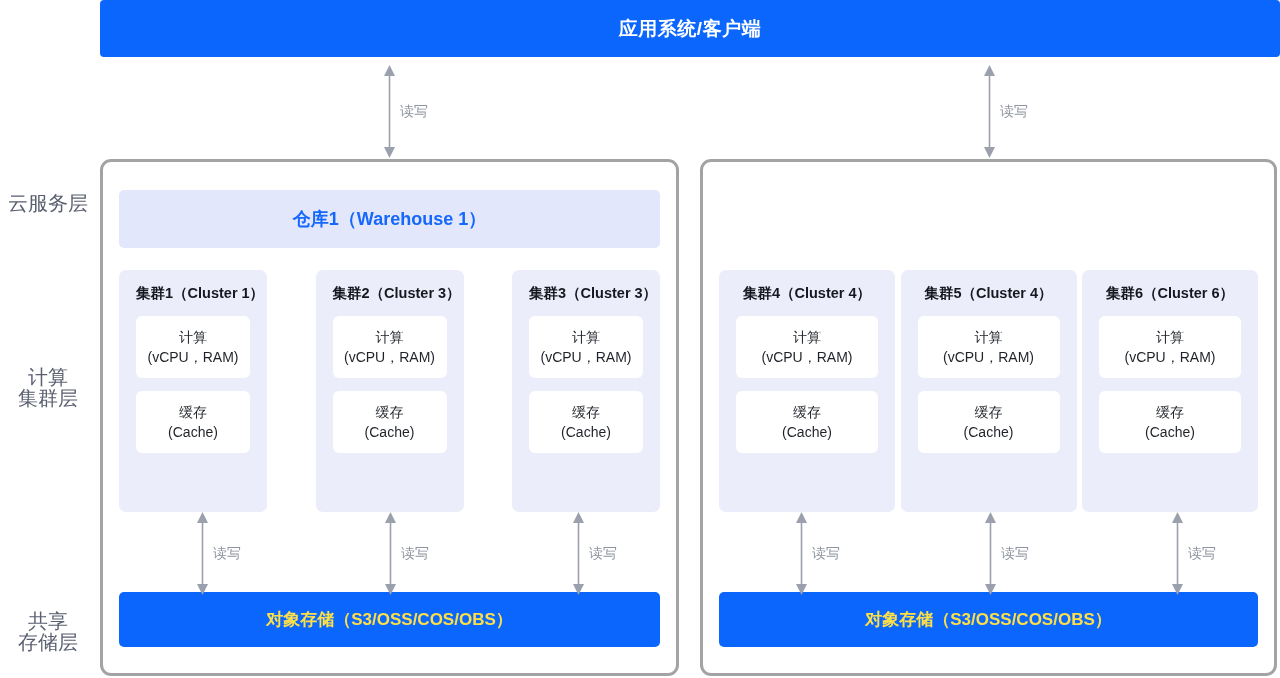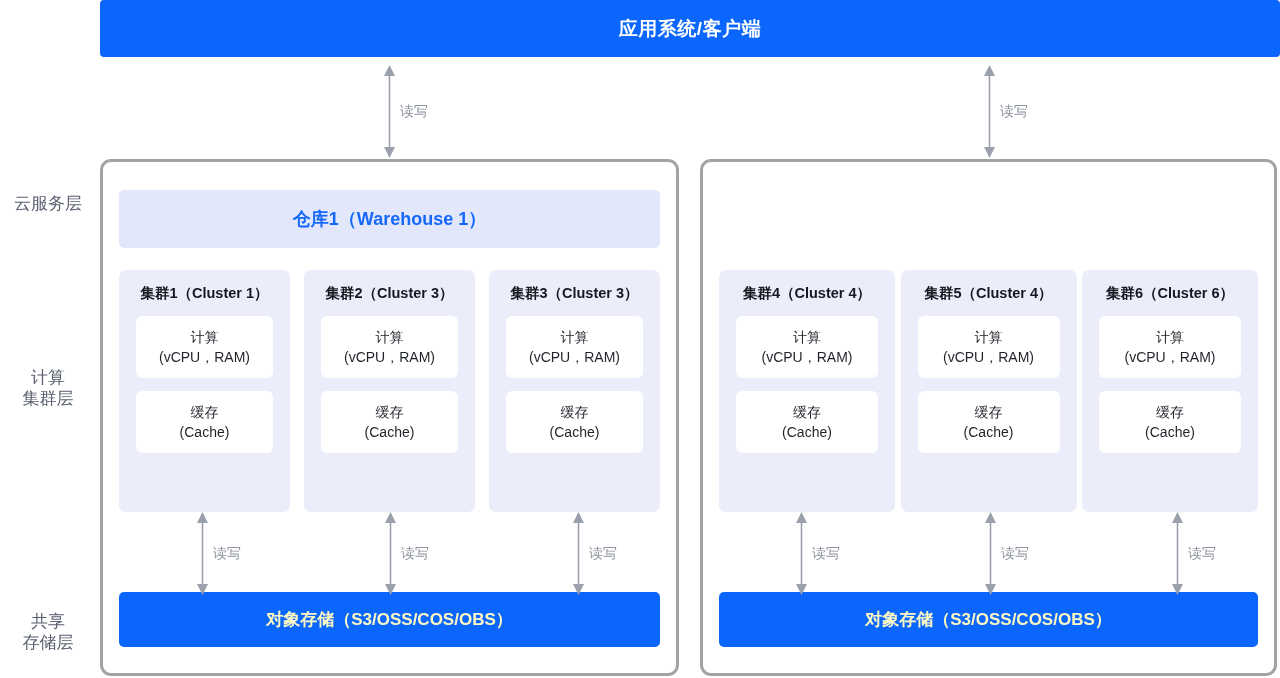--- a/index.html
+++ b/index.html
@@ -35,21 +35,21 @@
     font-weight: bold;
     letter-spacing: 0.5px;
   }
 
   
   .layer-label {
     position: absolute;
     width: 92px;
     text-align: center;
     color: #5a6070;
-    font-size: 17px;
+    font-size: 20px;
     line-height: 21px;
     white-space: pre-line;
   }
   .layer-cloud   { left: 2px; top: 193px; }
   .layer-compute { left: 2px; top: 367px; }
   .layer-storage { left: 2px; top: 611px; }
 
   
   .warehouse-panel {
     position: absolute;
@@ -85,21 +85,21 @@
   .clusters-row {
     position: absolute;
     left: 16px;
     right: 16px;
     top: 108px;
     height: 242px;
     display: flex;
     justify-content: space-between;
   }
   .cluster-card {
-    width: 171px;
+    width: 148px;
     background: #ebedfa;
     border-radius: 7px;
     box-sizing: border-box;
     padding: 14px 17px 0 17px;
   }
   .panel-right .cluster-card { width: 176px; }
 
   .cluster-title {
     font-size: 14.5px;
     font-weight: bold;
@@ -137,21 +137,21 @@
     right: 16px;
     bottom: 26px;
     height: 55px;
     background: #0a66fc;
     border-radius: 5px;
     display: flex;
     align-items: center;
     justify-content: center;
   }
   .storage-bar-title {
-    color: #fef9c3;
+    color: #fde047;
     font-size: 17px;
     font-weight: bold;
   }
 
   
   .arrow {
     position: absolute;
     width: 13px;
   }
   .arrow svg { display: block; }

